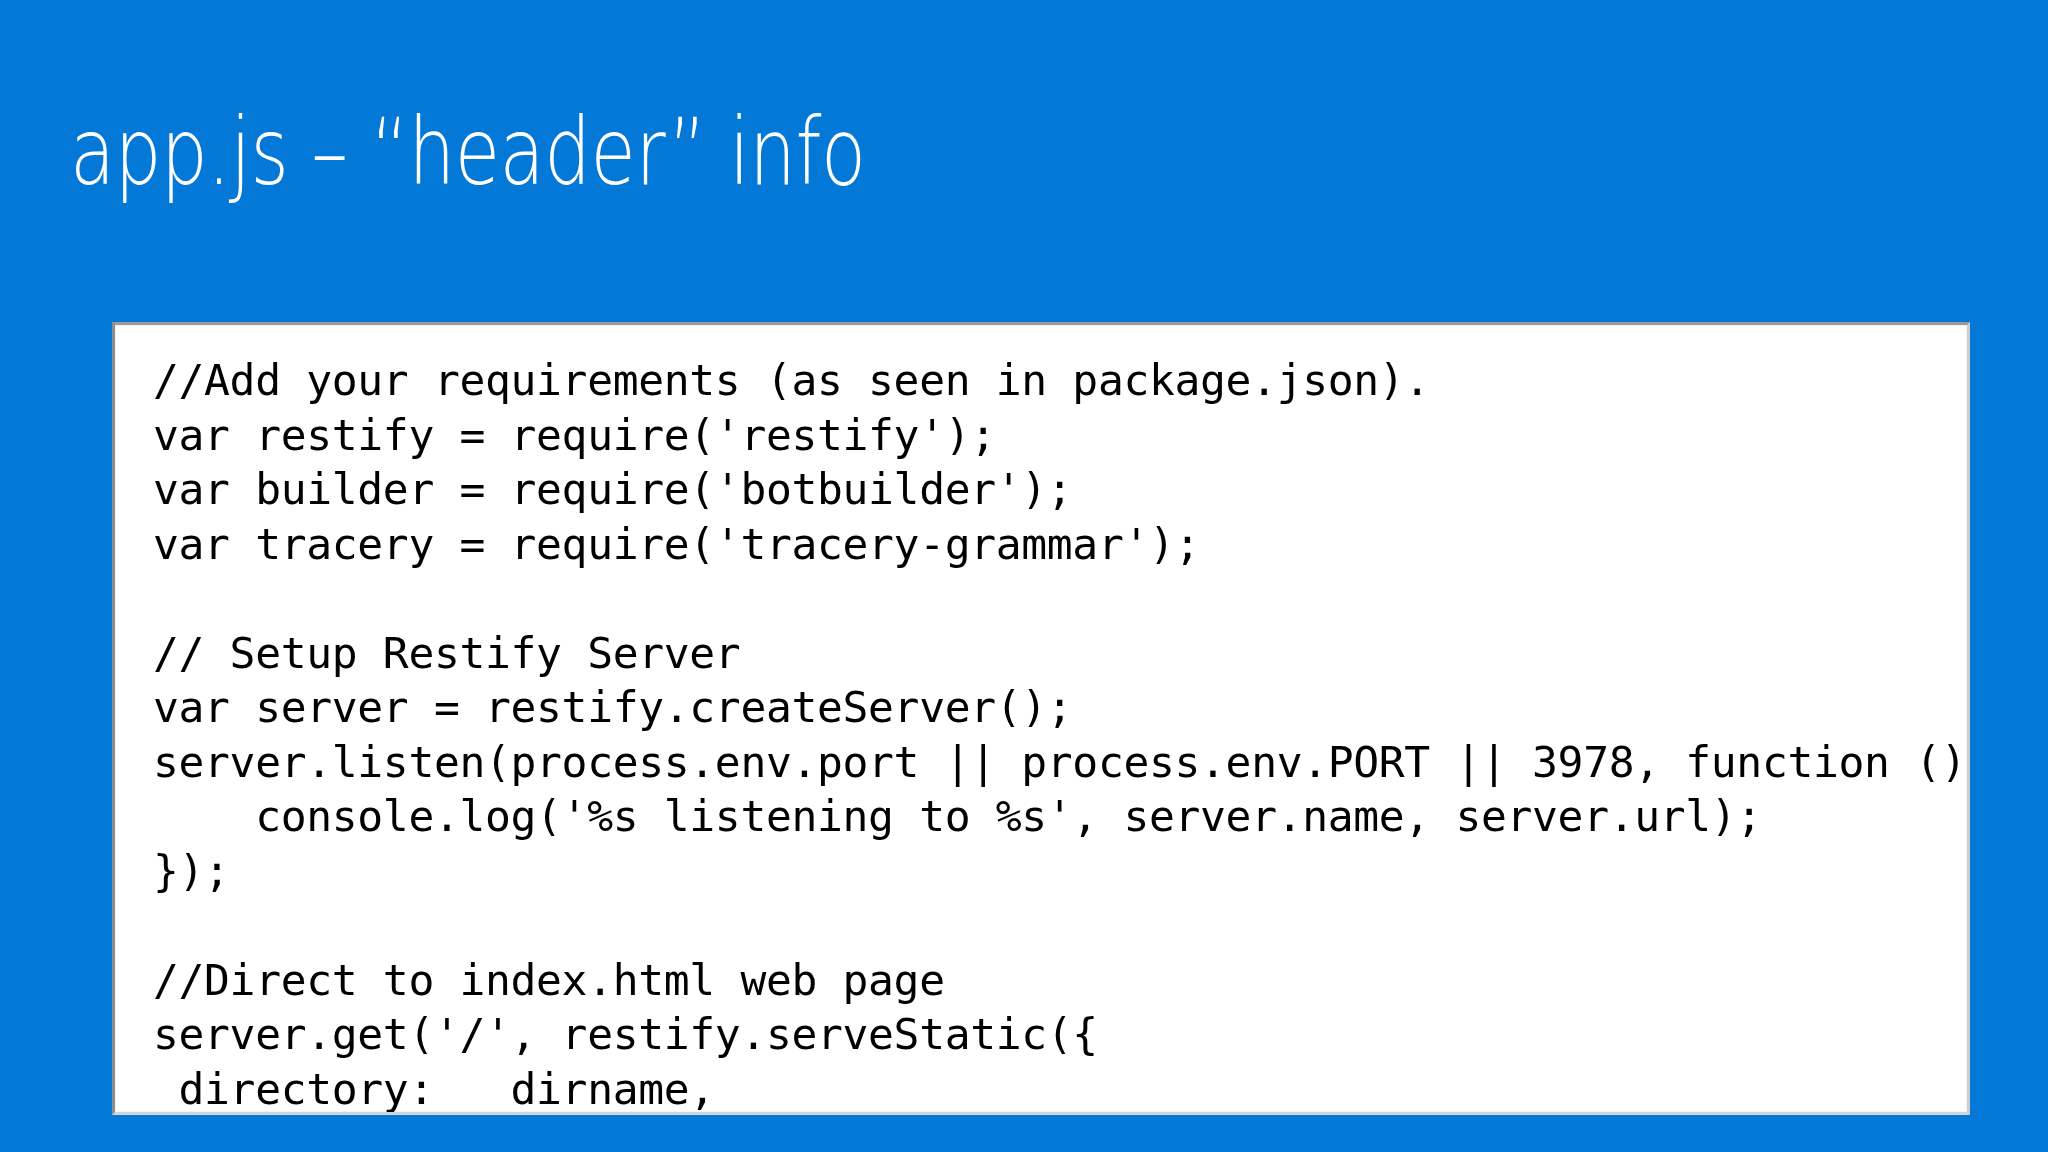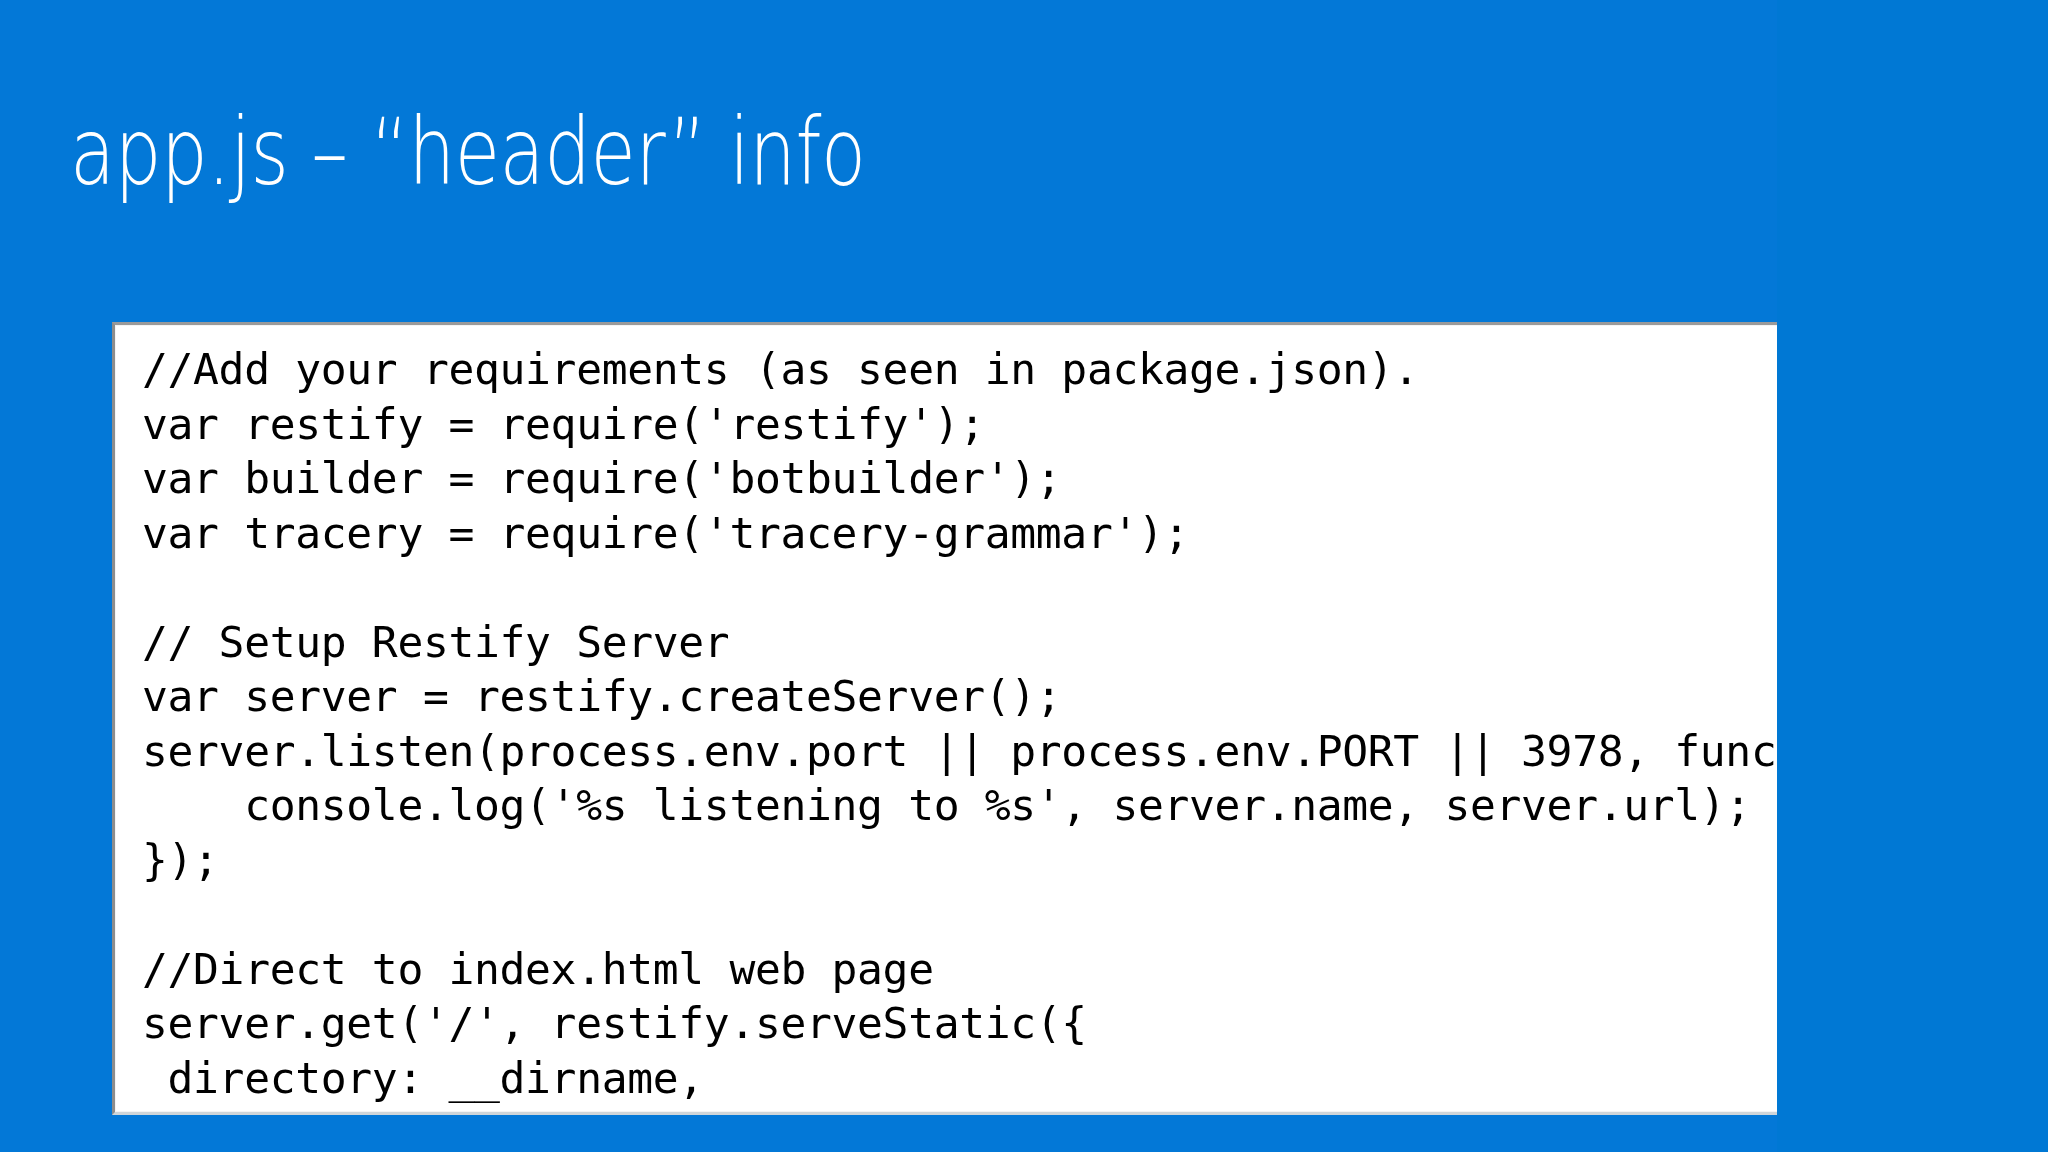--- a/index.html
+++ b/index.html
@@ -9,21 +9,21 @@
   body {
     width: 2048px;
     height: 1152px;
     overflow: hidden;
     background: #0078D4;
     font-family: "Liberation Sans", sans-serif;
   }
 
   #slide {
     position: relative;
-    width: 1777px;
+    width: 2048px;
     height: 1152px;
     background: #0378D7;
     overflow: hidden;
   }
 
   
   #slide-title {
     position: absolute;
     left: 70px;
     top: 36px;
@@ -63,21 +63,21 @@
     top: 0;
     width: 100%;
     height: 100%;
     overflow: hidden;
   }
 
   #code-text {
     position: absolute;
     left: 22px;
     top: 12px;
-    margin: 5px;
+    margin: 16px;
     color: #000000;
     font-family: "DejaVu Sans Mono", "Liberation Mono", monospace;
     font-size: 43px;
     line-height: 54.5px;
     white-space: pre;
     letter-spacing: -0.35px;
     tab-size: 4;
   }
 </style>
 </head>

